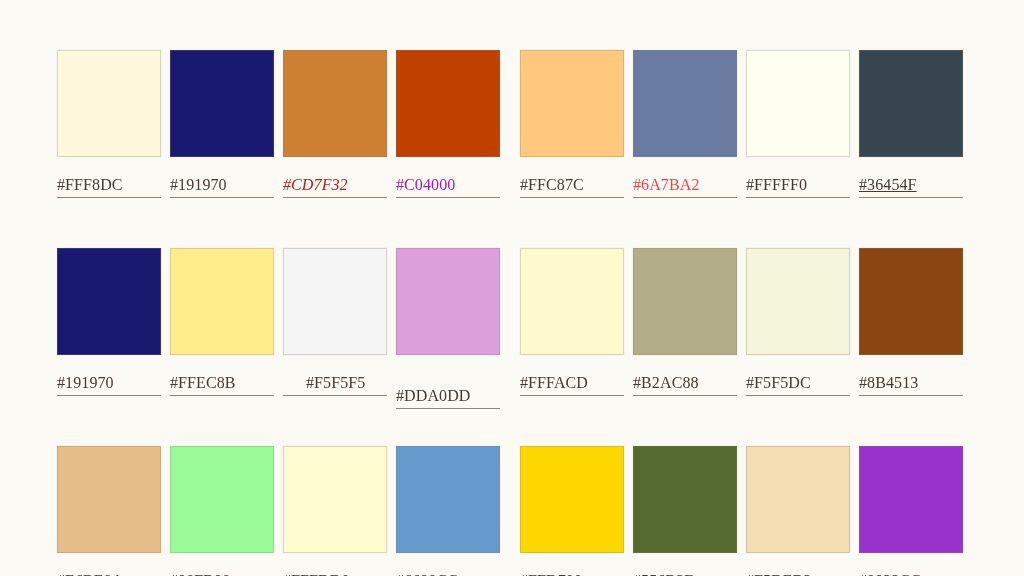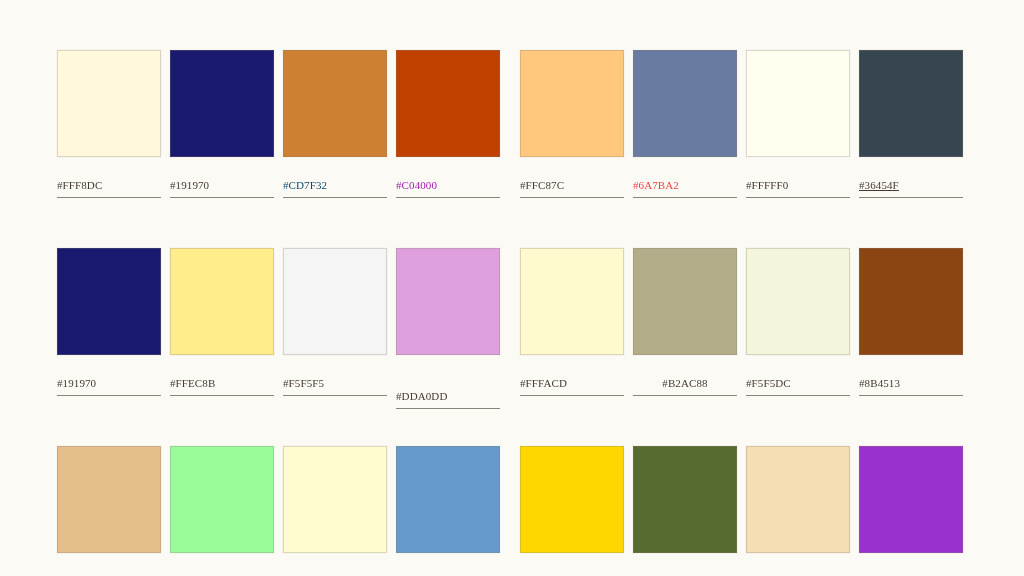--- a/index.html
+++ b/index.html
@@ -46,21 +46,21 @@
   }
   .swatch-chip {
     width: 104px;
     height: 107px;
     border: 1px solid rgba(140, 130, 115, 0.30);
     box-sizing: border-box;
     box-shadow: 0 0 0 0.5px rgba(160,150,135,0.12);
   }
   .swatch-label {
     margin-top: 20px;
-    font-size: 11px;
+    font-size: 16px;
     line-height: 16px;
     color: #453A32;
     letter-spacing: 0.1px;
     white-space: nowrap;
   }
   .swatch-rule {
     margin-top: 4px;
     width: 104px;
     height: 1px;
     background: #8C8478;
@@ -77,21 +77,21 @@
           <div class="swatch-label" style="color: rgb(69, 58, 50);">#FFF8DC</div>
           <div class="swatch-rule" style="background: rgb(140, 132, 120);"></div>
         </div>
         <div class="swatch-cell">
           <div class="swatch-chip" style="background-color: rgb(25, 25, 112);"></div>
           <div class="swatch-label" style="color: rgb(69, 58, 50);">#191970</div>
           <div class="swatch-rule" style="background: rgb(140, 132, 120);"></div>
         </div>
         <div class="swatch-cell">
           <div class="swatch-chip" style="background-color: rgb(205, 127, 50);"></div>
-          <div class="swatch-label" style="color: #0c4a6e;">#CD7F32</div>
+          <div class="swatch-label" style="color: #b91c1c; font-style: italic;">#CD7F32</div>
           <div class="swatch-rule" style="background: rgb(140, 132, 120);"></div>
         </div>
         <div class="swatch-cell">
           <div class="swatch-chip" style="background-color: rgb(192, 64, 0);"></div>
           <div class="swatch-label" style="color: #a21caf;">#C04000</div>
           <div class="swatch-rule" style="background: rgb(140, 132, 120);"></div>
         </div>
       </div>
       <div class="group-gap"></div>
       <div class="swatch-group">
@@ -124,39 +124,39 @@
           <div class="swatch-label" style="color: rgb(69, 58, 50);">#191970</div>
           <div class="swatch-rule" style="background: rgb(140, 132, 120);"></div>
         </div>
         <div class="swatch-cell">
           <div class="swatch-chip" style="background-color: rgb(255, 236, 139);"></div>
           <div class="swatch-label" style="color: rgb(69, 58, 50);">#FFEC8B</div>
           <div class="swatch-rule" style="background: rgb(140, 132, 120);"></div>
         </div>
         <div class="swatch-cell">
           <div class="swatch-chip" style="background-color: rgb(245, 245, 245);"></div>
-          <div class="swatch-label" style="color: rgb(69, 58, 50);">#F5F5F5</div>
+          <div class="swatch-label" style="color: rgb(69, 58, 50); margin-left: 23px;">#F5F5F5</div>
           <div class="swatch-rule" style="background: rgb(140, 132, 120);"></div>
         </div>
         <div class="swatch-cell">
           <div class="swatch-chip" style="background-color: rgb(221, 160, 221);"></div>
           <div class="swatch-label" style="color: rgb(69, 58, 50); margin-top: 33px;">#DDA0DD</div>
           <div class="swatch-rule" style="background: rgb(140, 132, 120);"></div>
         </div>
       </div>
       <div class="group-gap"></div>
       <div class="swatch-group">
         <div class="swatch-cell">
           <div class="swatch-chip" style="background-color: rgb(255, 250, 205);"></div>
           <div class="swatch-label" style="color: rgb(69, 58, 50);">#FFFACD</div>
           <div class="swatch-rule" style="background: rgb(140, 132, 120);"></div>
         </div>
         <div class="swatch-cell">
           <div class="swatch-chip" style="background-color: rgb(178, 172, 136);"></div>
-          <div class="swatch-label" style="color: rgb(69, 58, 50); text-align: center;">#B2AC88</div>
+          <div class="swatch-label" style="color: rgb(69, 58, 50);">#B2AC88</div>
           <div class="swatch-rule" style="background: rgb(140, 132, 120);"></div>
         </div>
         <div class="swatch-cell">
           <div class="swatch-chip" style="background-color: rgb(245, 245, 220);"></div>
           <div class="swatch-label" style="color: rgb(69, 58, 50);">#F5F5DC</div>
           <div class="swatch-rule" style="background: rgb(140, 132, 120);"></div>
         </div>
         <div class="swatch-cell">
           <div class="swatch-chip" style="background-color: rgb(139, 69, 19);"></div>
           <div class="swatch-label" style="color: rgb(69, 58, 50);">#8B4513</div>

